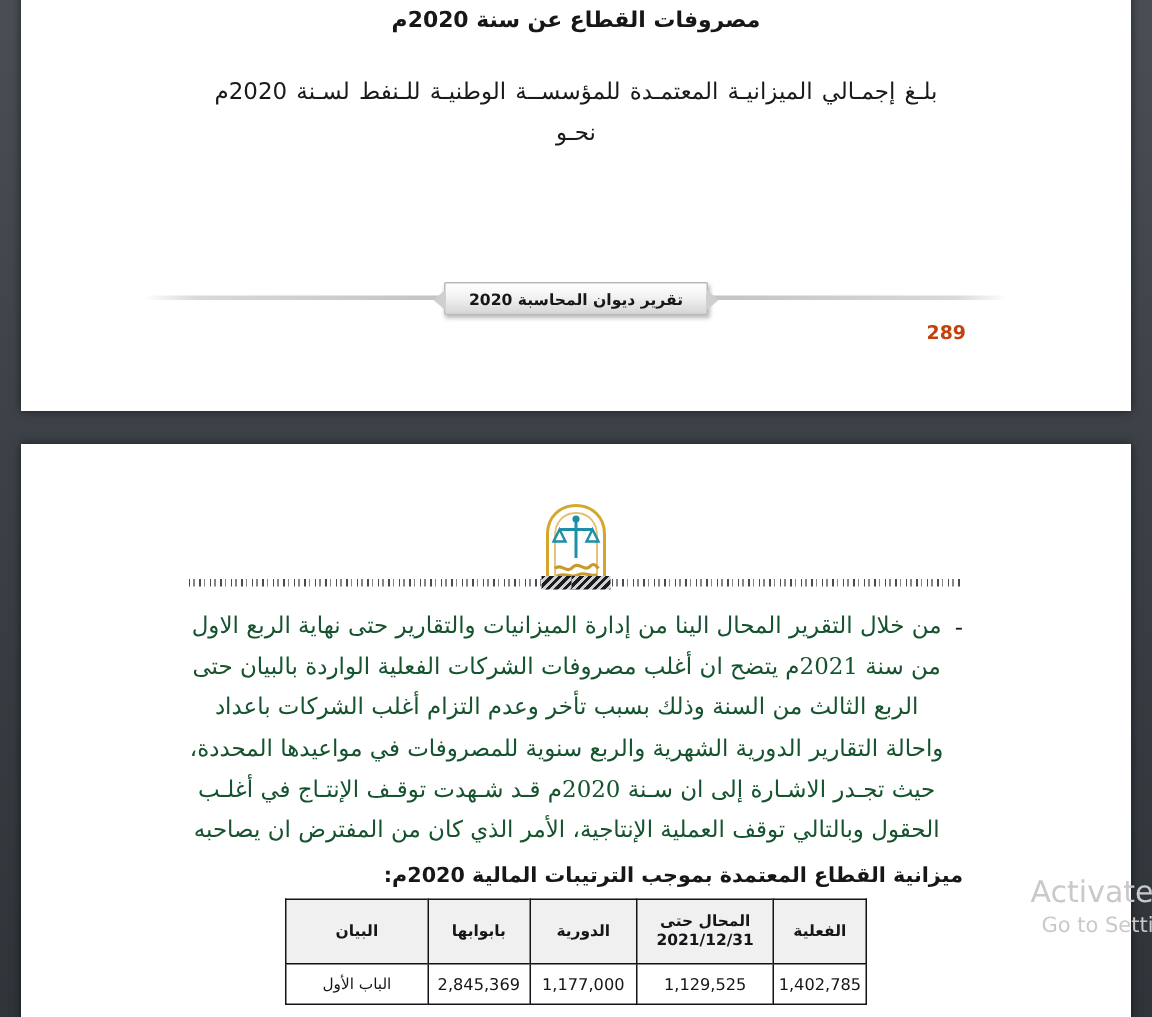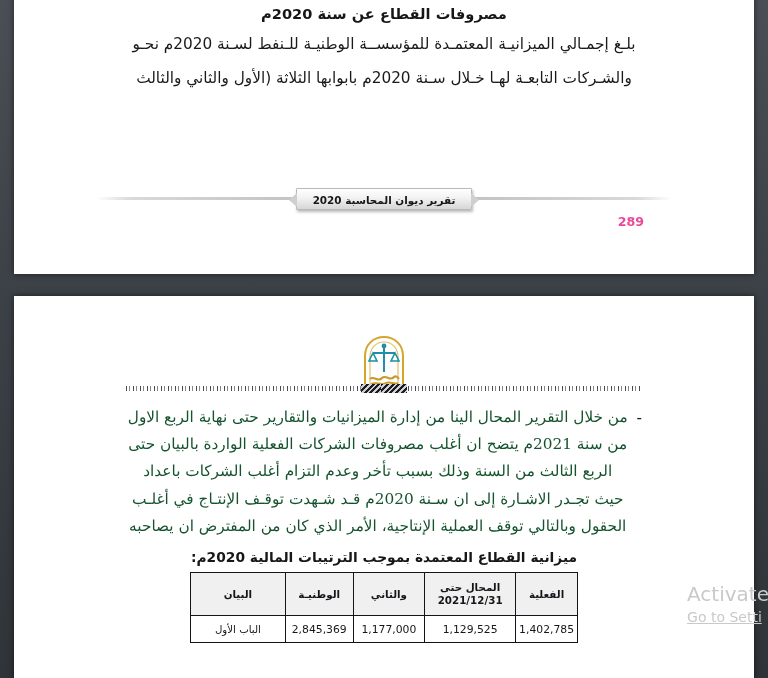--- a/index.html
+++ b/index.html
@@ -47,21 +47,21 @@
     margin: 0;
     padding: 9px 108px 0 108px;
     font-size: 14.6px;
     font-weight: bold;
     color: #17171a;
     text-align: center;
     letter-spacing: 0;
     line-height: 1.3;
   }
   .doc-paragraph {
-    margin: 0;
+    margin: 17px;
     padding: 7px 112px 0 112px;
     font-size: 15.3px;
     line-height: 1.78;
     color: #1a1a1d;
     text-align: justify;
     text-align-last: center;
     font-family: "DejaVu Sans", "Liberation Sans", sans-serif;
   }
 
   
@@ -117,21 +117,21 @@
   .footer-ribbon::after {
     left: -8px;
     border-right: 8px solid #cfcfcf;
   }
   .page-number {
     position: absolute;
     top: 218px;
     right: 110px;
     font-size: 12.6px;
     font-weight: bold;
-    color: #ec4899;
+    color: #c2410c;
     direction: ltr;
   }
 
   
   .letterhead {
     position: relative;
     height: 108px;
   }
   .emblem {
     position: absolute;
@@ -200,21 +200,20 @@
     text-align-last: center;
     font-family: "DejaVu Serif", "Liberation Serif", serif;
   }
 
   .table-heading {
     margin: 0;
     padding: 9px 112px 0 112px;
     font-size: 13.8px;
     font-weight: bold;
     color: #17171a;
-    text-align: center;
   }
 
   .table-wrap {
     margin: 7px auto 0 auto;
     width: 388px;
   }
   table.budget {
     width: 100%;
     border-collapse: collapse;
     direction: rtl;
@@ -252,43 +251,42 @@
   col.c-moq     { width: 17.5%; }
   col.c-mut     { width: 18.5%; }
   col.c-mun     { width: 23.5%; }
   col.c-mas     { width: 16.0%; }
 
   
   .watermark {
     position: absolute;
     right: -1px;
     top: 581px;
-    text-align: left;
+    text-align: right;
     direction: ltr;
     color: #c9c9c9;
     font-family: "DejaVu Sans", "Liberation Sans", sans-serif;
     pointer-events: none;
     z-index: 40;
     white-space: nowrap;
   }
   .watermark .wm-title { font-size: 20px; line-height: 26px; }
-  .watermark .wm-sub   { font-size: 14px; line-height: 20px; text-decoration: underline; }
+  .watermark .wm-sub   { font-size: 14px; line-height: 20px; }
 </style>
 </head>
 <body>
 
 <div class="viewer">
 
   <div class="page" id="page-one">
     <div class="page-inner">
 
       <h1 class="doc-heading">مصروفات القطاع عن سنة 2020م</h1>
 
       <p class="doc-paragraph">بلـغ إجمـالي الميزانيـة المعتمـدة للمؤسســة الوطنيـة للـنفط لسـنة 2020م نحـو</p>
-      <p class="doc-paragraph">والشـركات التابعـة لهـا خـلال سـنة 2020م بابوابها الثلاثة (الأول والثاني والثالث</p>
 
       <div class="footer-band">
         <div class="footer-rule"></div>
         <div class="footer-ribbon">تقرير ديوان المحاسبة 2020</div>
       </div>
 
       <div class="page-number">289</div>
     </div>
   </div>
 
@@ -323,20 +321,21 @@
         </div>
       </div>
 
       <div class="bullet-block">
         <div class="bullet-row">
           <span class="bullet-dash">-</span>
           <div style="flex:1 1 auto;">
             <p class="bullet-text">من خلال التقرير المحال الينا من إدارة الميزانيات والتقارير حتى نهاية الربع الاول</p>
             <p class="bullet-text">من سنة 2021م يتضح ان أغلب مصروفات الشركات الفعلية الواردة بالبيان حتى</p>
             <p class="bullet-text">الربع الثالث من السنة وذلك بسبب تأخر وعدم التزام أغلب الشركات باعداد</p>
+            <p class="bullet-text">واحالة التقارير الدورية الشهرية والربع سنوية للمصروفات في مواعيدها المحددة،</p>
             <p class="bullet-text">حيث تجـدر الاشـارة إلى ان سـنة 2020م قـد شـهدت توقـف الإنتـاج في أغلـب</p>
             <p class="bullet-text">الحقول وبالتالي توقف العملية الإنتاجية، الأمر الذي كان من المفترض ان يصاحبه</p>
           </div>
         </div>
       </div>
 
       <h2 class="table-heading">ميزانية القطاع المعتمدة بموجب الترتيبات المالية 2020م:</h2>
 
       <div class="table-wrap">
         <table class="budget">
@@ -347,22 +346,22 @@
               <col class="c-moq">
               <col class="c-bayan">
           </colgroup>
           <thead>
             <tr>
               <th>الفعلية</th>
               <th>
                 <span>المحال حتى</span><br>
                 <span>2021/12/31</span>
               </th>
-              <th>والثاني</th>
-              <th>الوطنيـة</th>
+              <th>الدورية</th>
+              <th>بابوابها</th>
               <th>البيان</th>
             </tr>
           </thead>
           <tbody>
             <tr>
               <td class="num">1,402,785</td>
               <td class="num">1,129,525</td>
               <td class="num">1,177,000</td>
               <td class="num">2,845,369</td>
               <td class="label-cell">الباب الأول</td>

